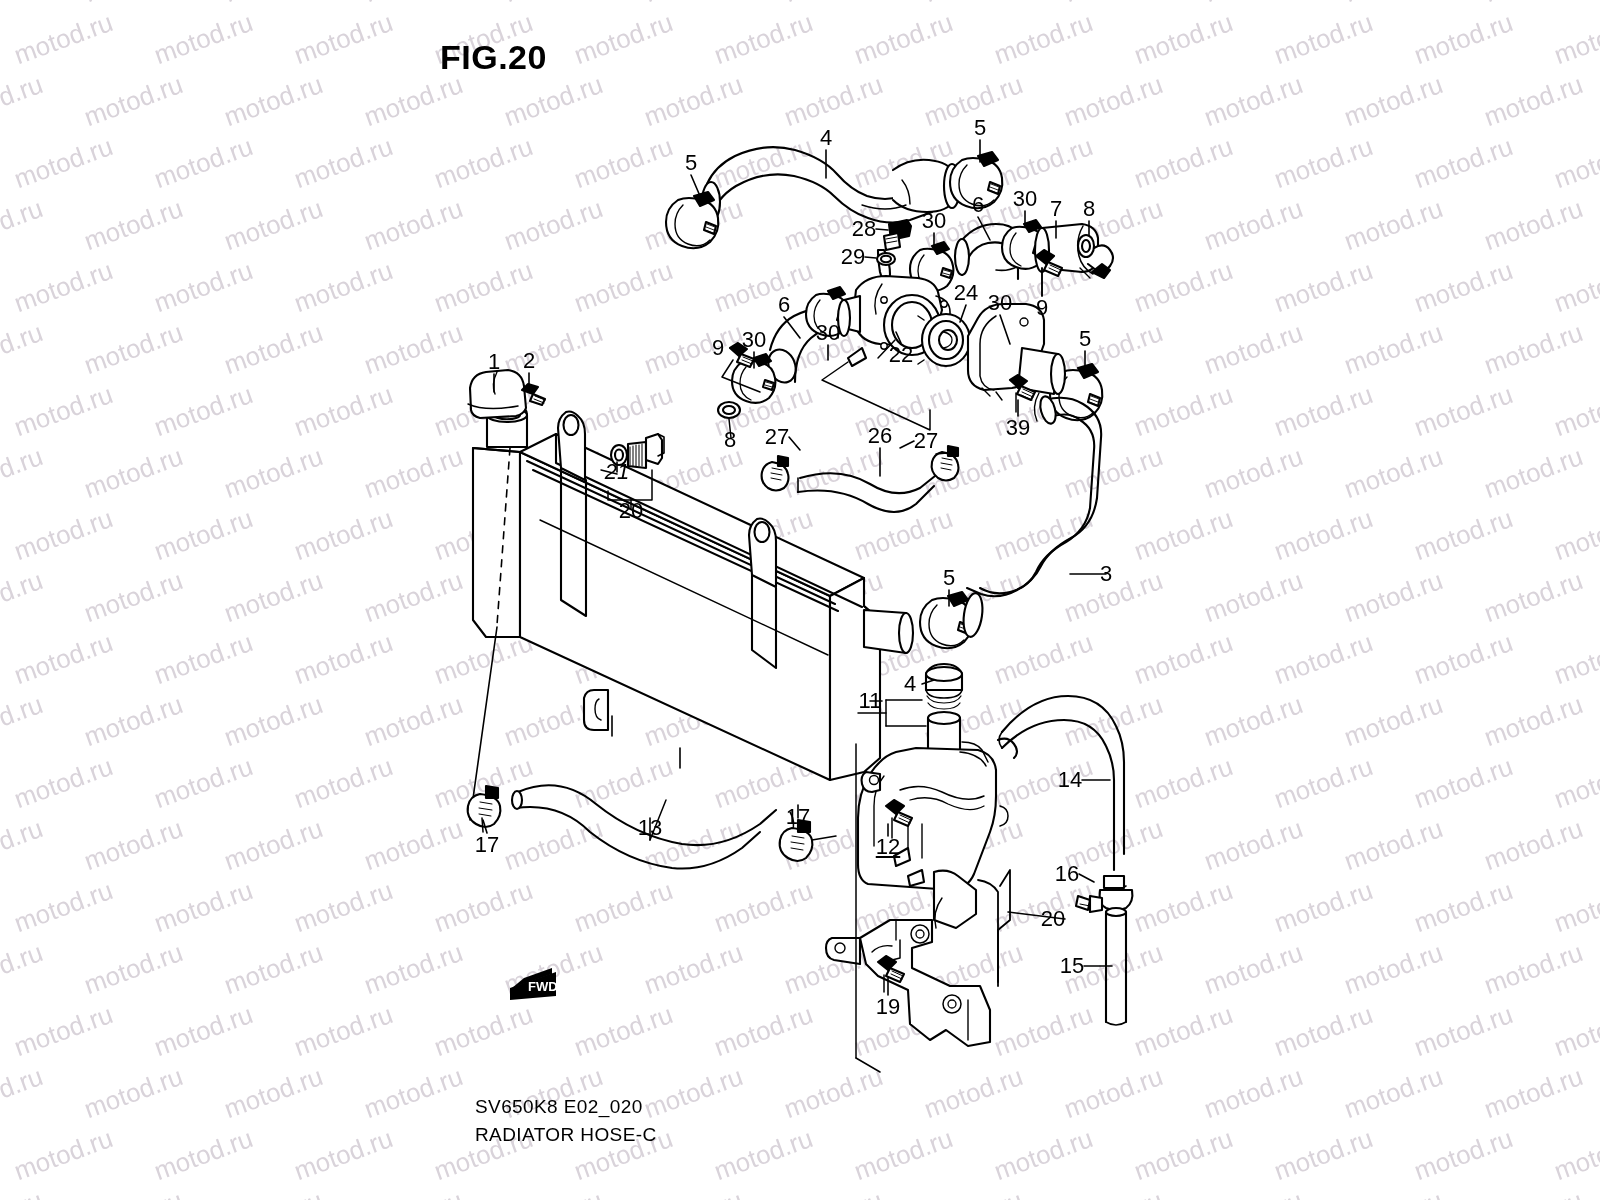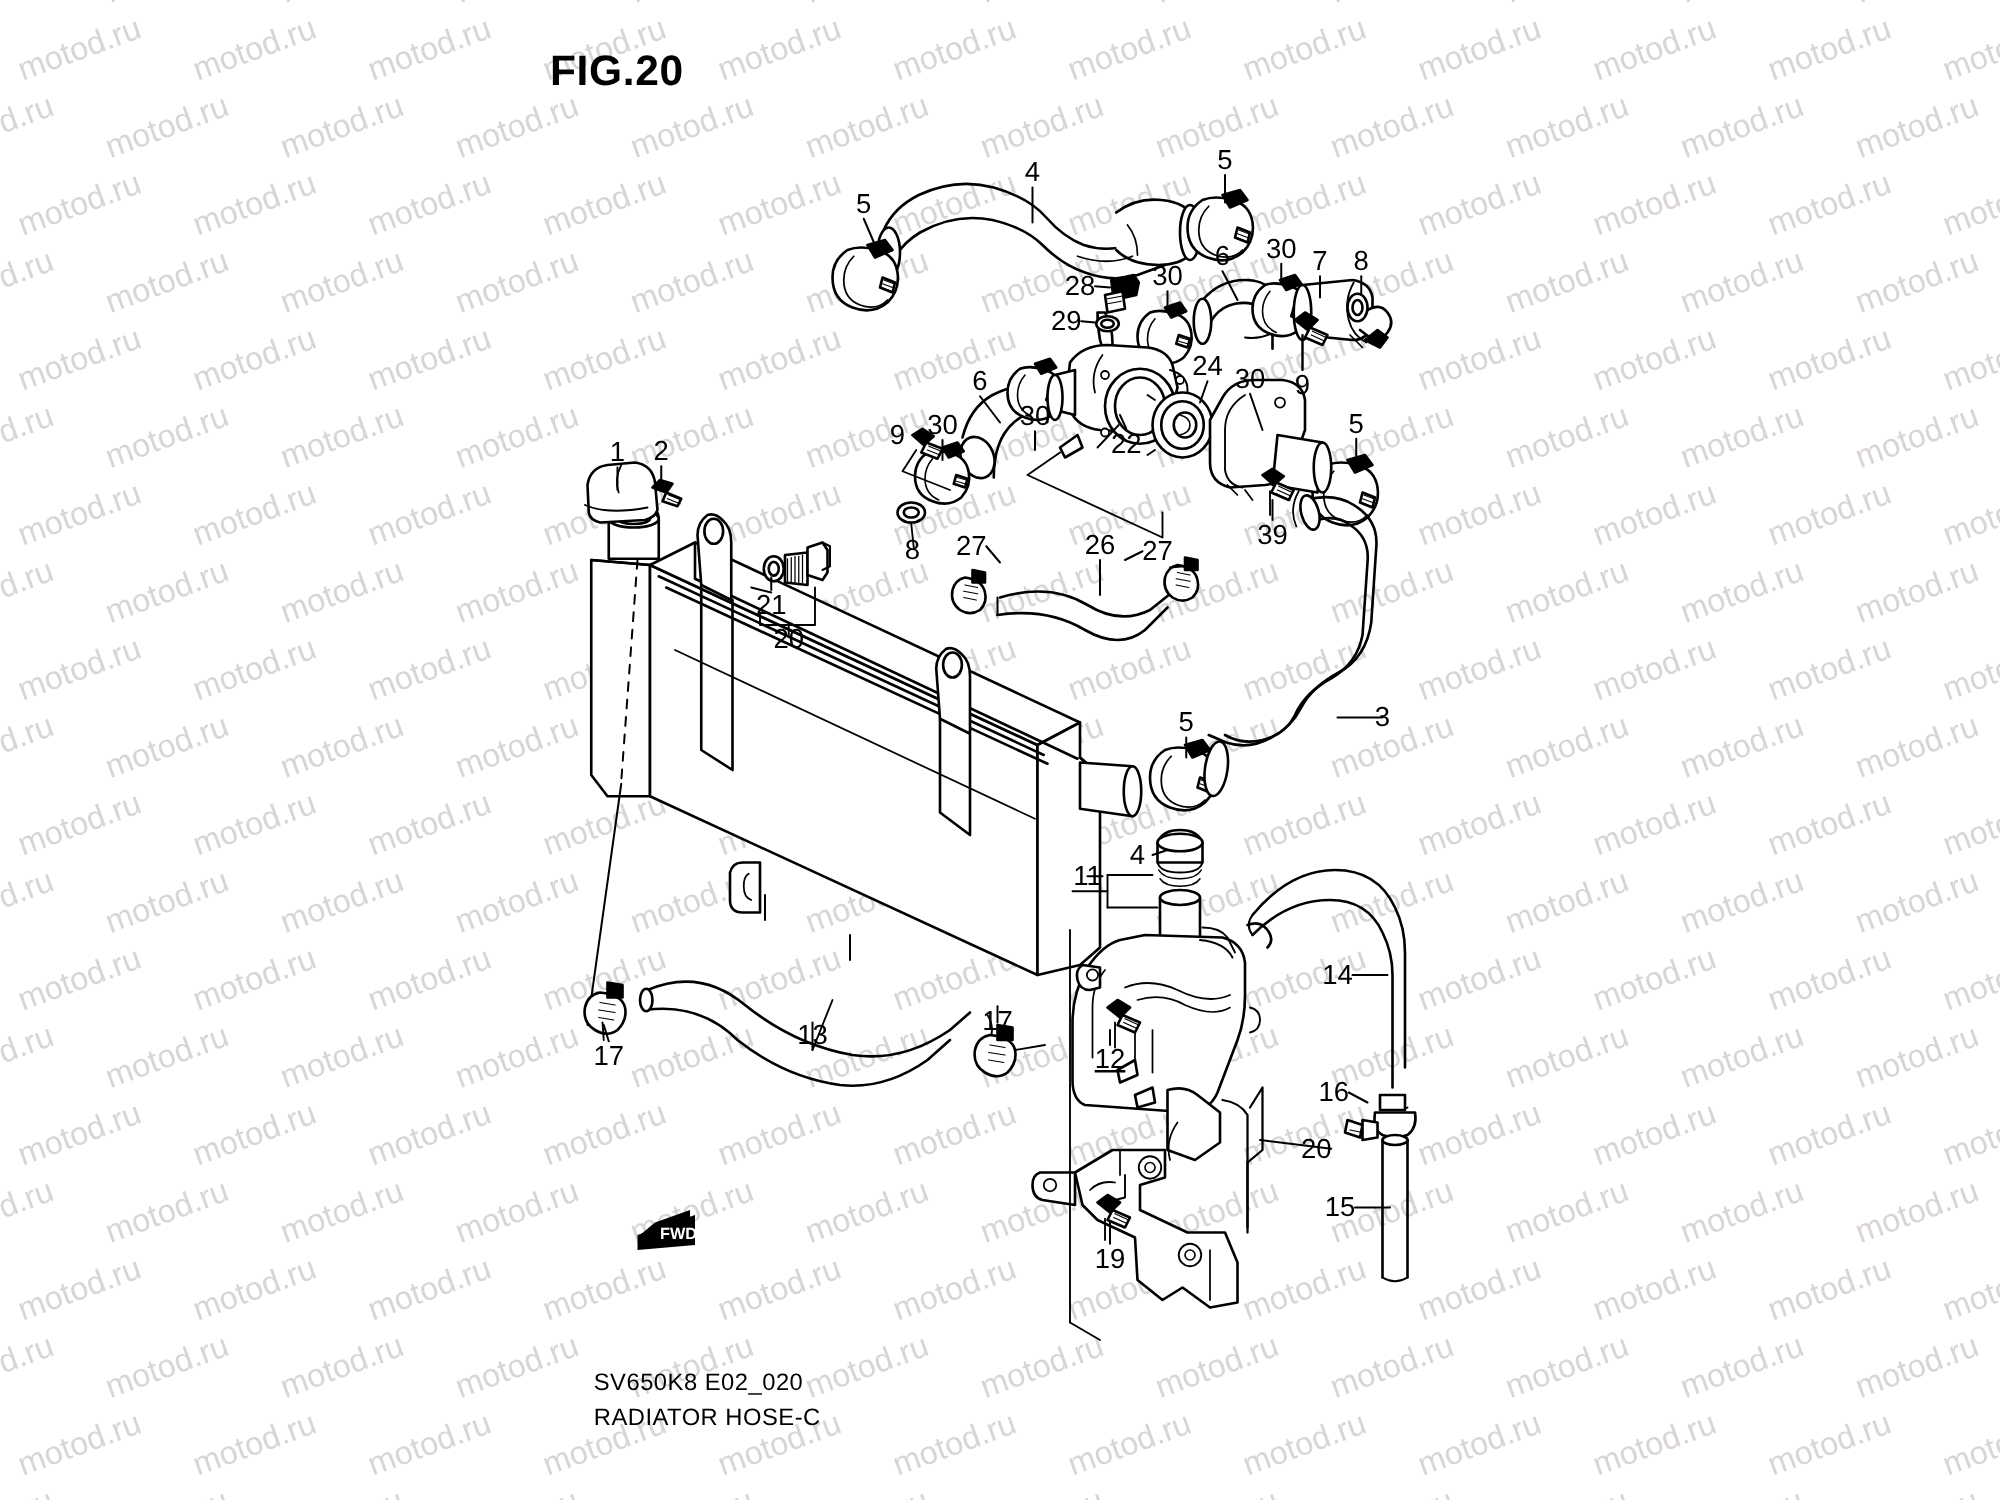--- a/index.html
+++ b/index.html
@@ -790,21 +790,21 @@
     <div class="lbl" style="left: 888px; top: 847px; text-decoration: underline;">12</div>
     <div class="lbl" style="left: 650px; top: 828px;">13</div>
     <div class="lbl" style="left: 1070px; top: 780px;">14</div>
     <div class="lbl" style="left: 1072px; top: 966px;">15</div>
     <div class="lbl" style="left: 1067px; top: 874px;">16</div>
     <div class="lbl" style="left: 487px; top: 845px;">17</div>
     <div class="lbl" style="left: 798px; top: 817px;">17</div>
     <div class="lbl" style="left: 1053px; top: 919px;">20</div>
     <div class="lbl" style="left: 888px; top: 1007px;">19</div>
     <div class="lbl" style="left: 631px; top: 511px;">20</div>
-    <div class="lbl" style="left: 617px; top: 484px;">21</div>
+    <div class="lbl" style="left: 617px; top: 472px; font-style: italic;">21</div>
     <div class="lbl" style="left: 901px; top: 355px;">22</div>
     <div class="lbl" style="left: 1000px; top: 303px;">30</div>
     <div class="lbl" style="left: 966px; top: 293px;">24</div>
     <div class="lbl" style="left: 1018px; top: 428px;">39</div>
     <div class="lbl" style="left: 880px; top: 436px;">26</div>
     <div class="lbl" style="left: 777px; top: 437px;">27</div>
     <div class="lbl" style="left: 926px; top: 441px;">27</div>
     <div class="lbl" style="left: 864px; top: 229px;">28</div>
     <div class="lbl" style="left: 853px; top: 257px;">29</div>
     <div class="lbl" style="left: 934px; top: 221px;">30</div>

